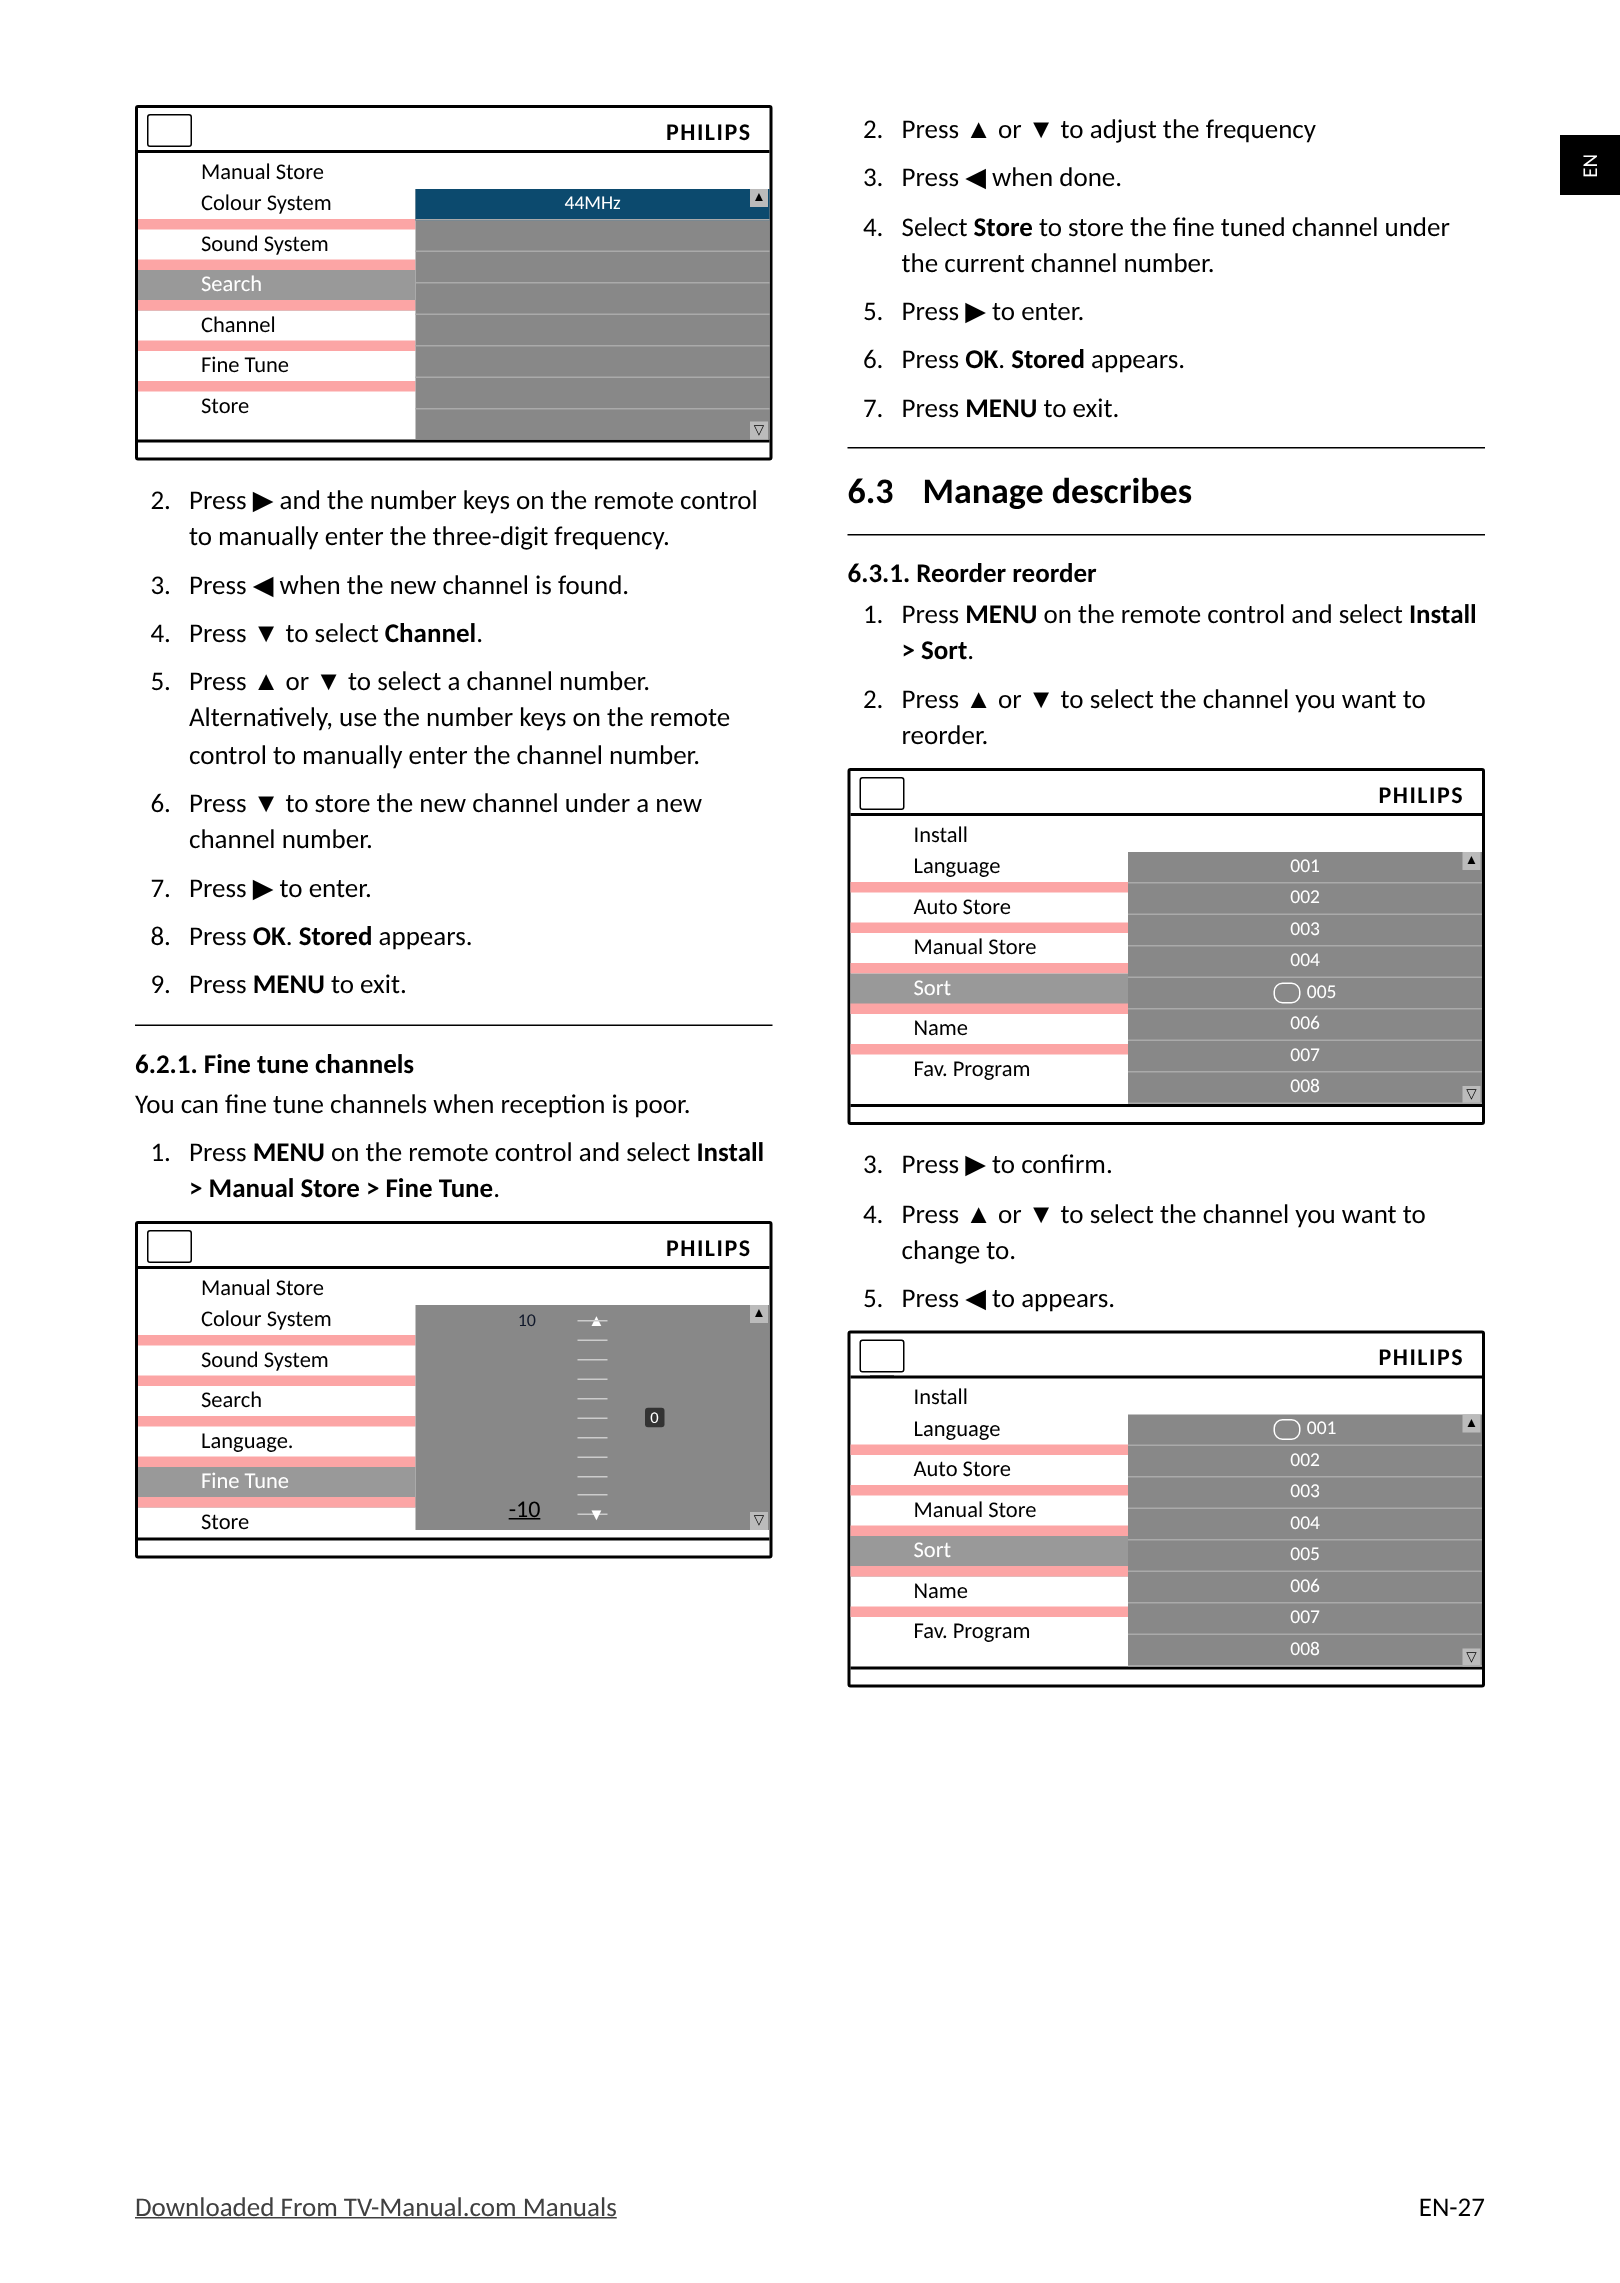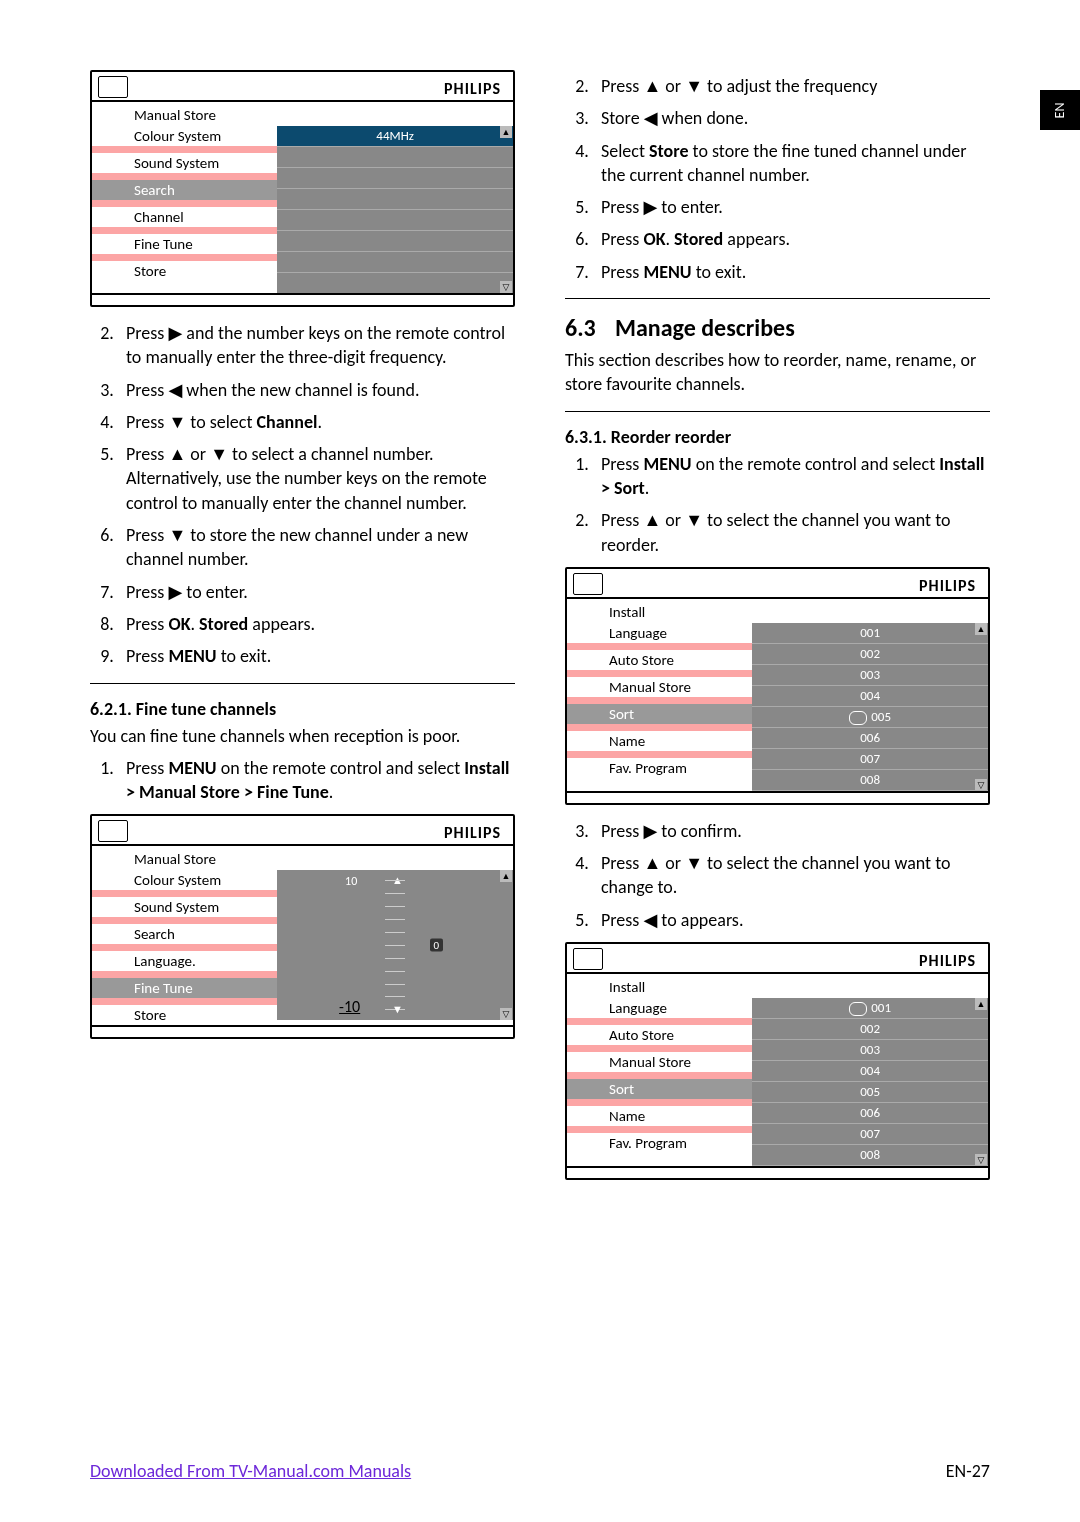--- a/index.html
+++ b/index.html
@@ -136,21 +136,21 @@
     display:flex;
     justify-content:center;
     background:#888;
   }
   .slider-track {
     width: 60px;
     position: relative;
     margin-top:6px;
     margin-bottom:6px;
   }
-  .slider-label-top { position:absolute; top:-2px; left:-20px; color:#ffffff; font-size:12px;}
+  .slider-label-top { position:absolute; top:-2px; left:-20px; color:#0f172a; font-size:12px;}
   .slider-label-bot { position:absolute; bottom:-2px; left:-26px; color:#000000; font-size:16px;text-decoration:underline;}
   .slider-scale {
     position:absolute; left:20px; top:4px; bottom:4px; width:20px;
     display:flex; flex-direction:column; justify-content:space-between;
   }
   .tick { height:1px; background:#ccc; }
   .slider-marker {
     position:absolute; right:-18px; top:50%; transform:translateY(-50%);
     background:#333; color:#fff; font-size:11px; padding:0 4px; border-radius:2px;
   }
@@ -172,21 +172,21 @@
   }
 
   .footer {
     position: absolute;
     bottom: 40px;
     left: 90px;
     right: 90px;
     display:flex; justify-content:space-between;
     font-size: 18px;
   }
-  .footer a { color: #6d28d9; }
+  .footer a { color: #404040; }
 </style>
 </head>
 <body>
 
 <div class="page">
   <div class="side-tab">
       <span>EN</span>
     </div>
 
   <div class="columns">
@@ -282,29 +282,28 @@
             <div class="scroll-arrow dn">▽</div>
           </div>
         </div>
         <div class="menu-footer"></div>
       </div>
     </div>
 
     <div class="col">
       <ol id="rightStepsA" start="2">
           <li>Press ▲ or ▼ to adjust the frequency</li>
-          <li>Store ◀ when done.</li>
+          <li>Press ◀ when done.</li>
           <li>Select <strong>Store</strong> to store the fine tuned channel under the current channel number.</li>
           <li>Press ▶ to enter.</li>
           <li>Press <strong>OK</strong>. <strong>Stored</strong> appears.</li>
           <li>Press <strong>MENU</strong> to exit.</li>
         </ol>
       <hr class="sep">
       <h2><span class="num">6.3</span><span>Manage describes</span></h2>
-      <div class="intro">This section describes how to reorder, name, rename, or store favourite channels.</div>
       <hr class="sep">
       <h3>6.3.1.  Reorder reorder</h3>
       <ol id="sub631a">
           <li>Press <strong>MENU</strong> on the remote control and select <strong>Install &gt; Sort</strong>.</li>
           <li>Press ▲ or ▼ to select the channel you want to reorder.</li>
         </ol>
 
       <div class="menu-box">
         <div class="menu-header">
           <span class="tv-icon"></span>

